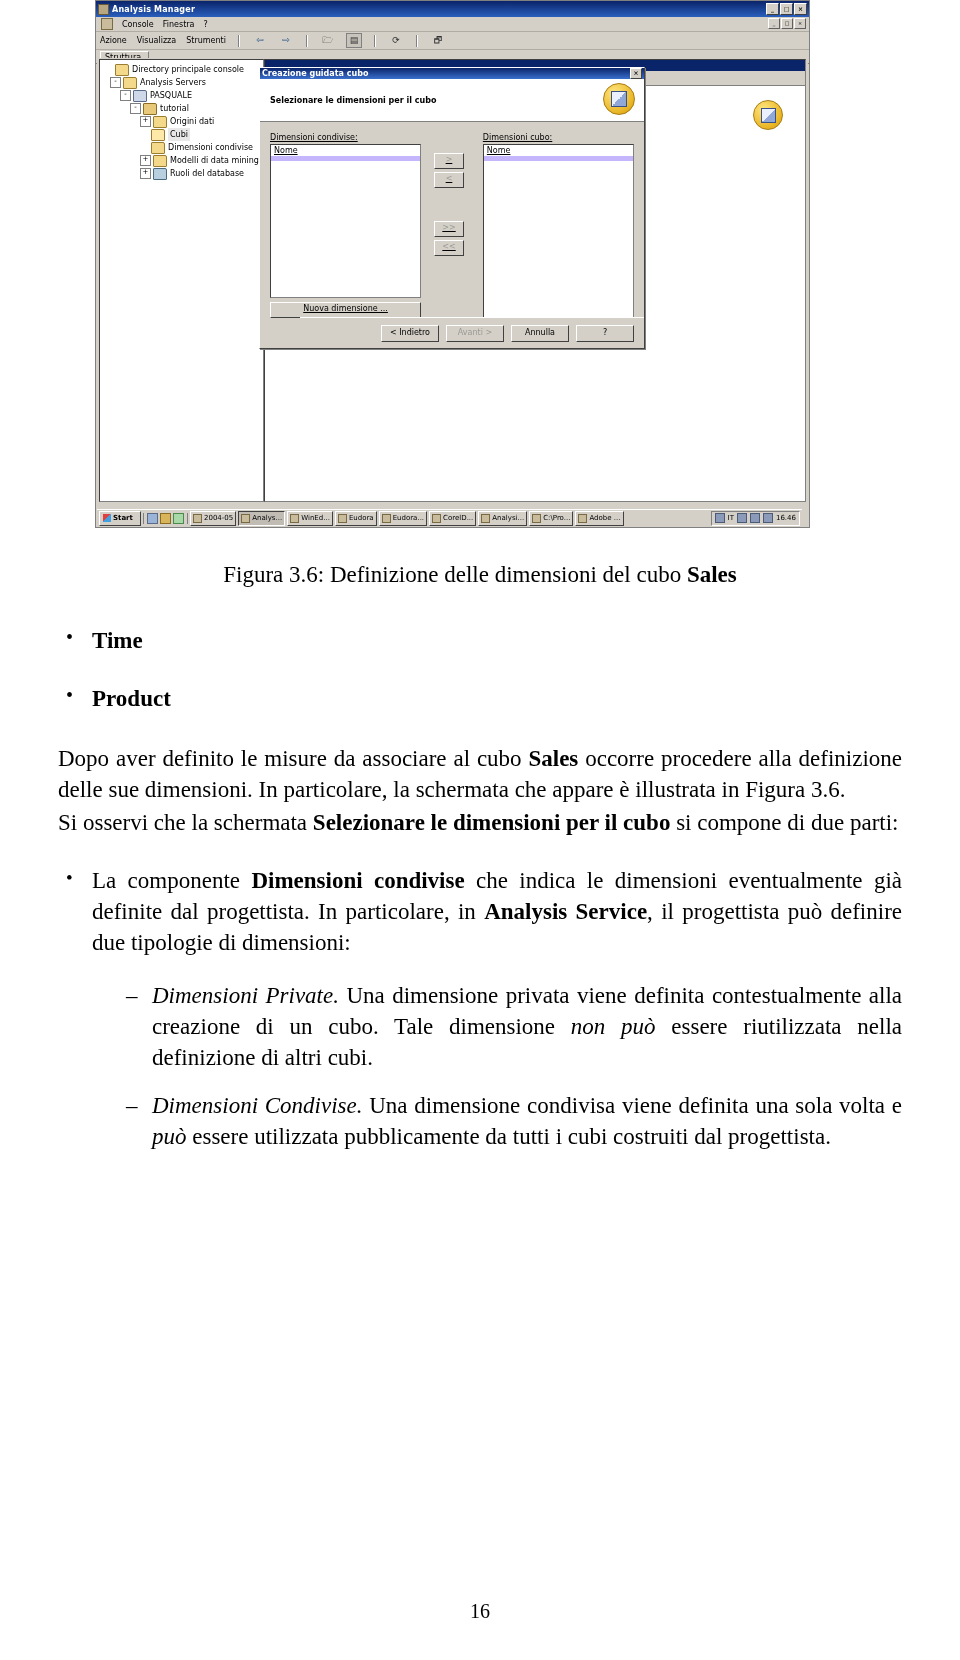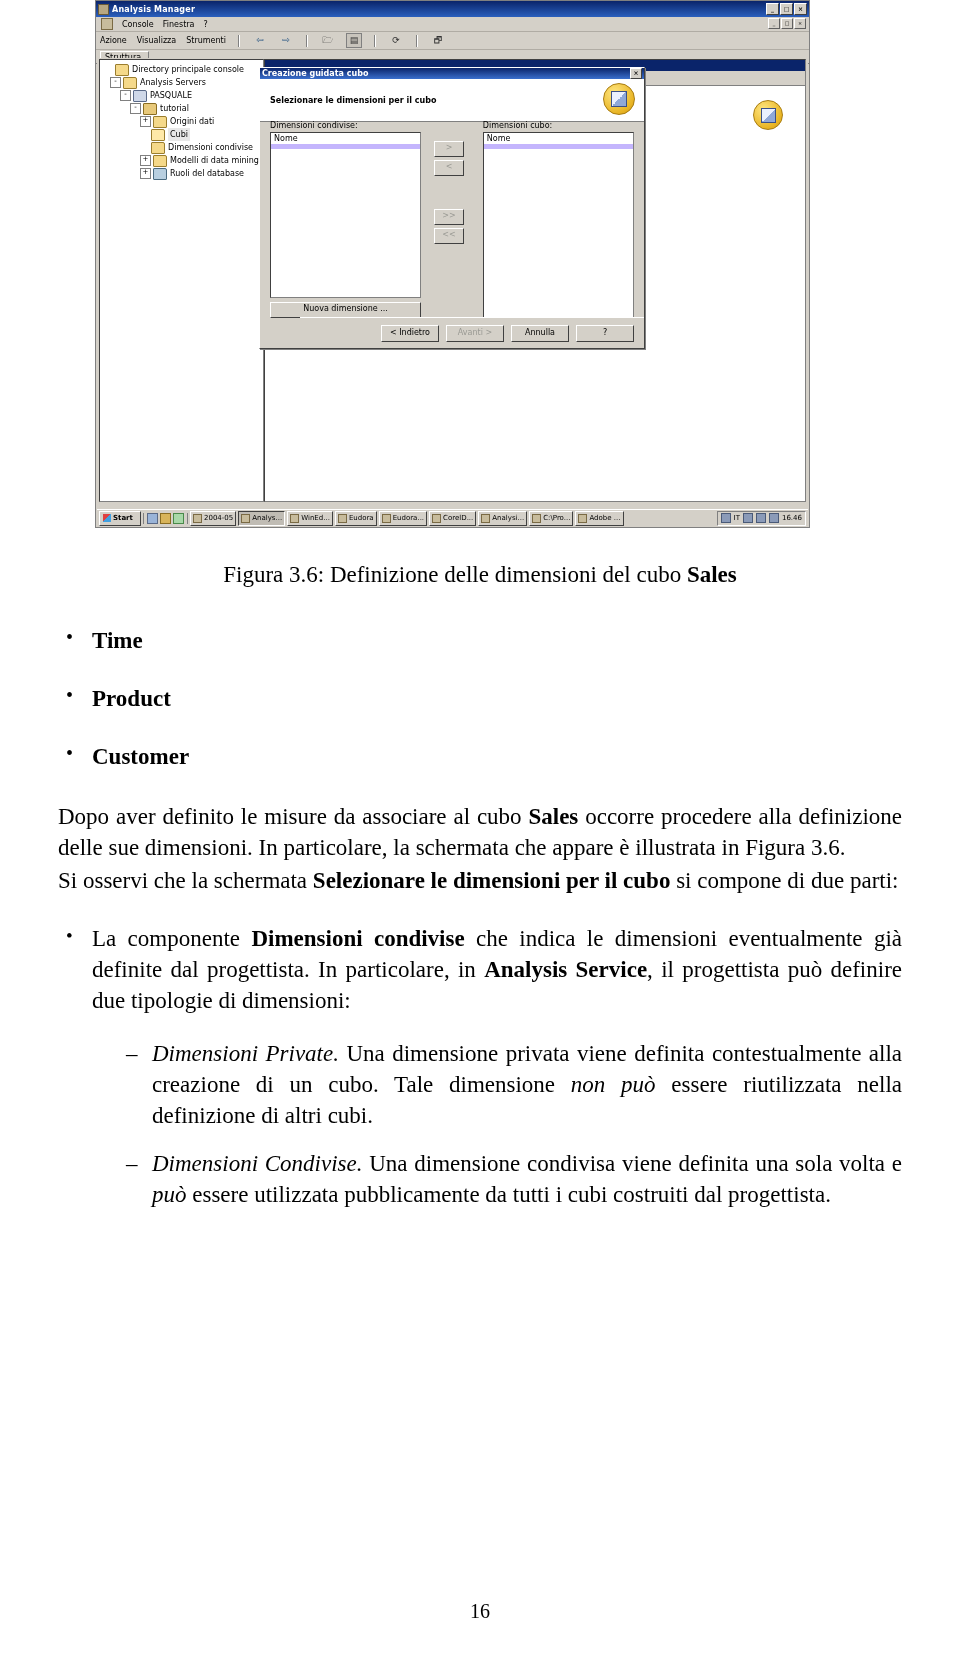--- a/index.html
+++ b/index.html
@@ -117,21 +117,21 @@
     height:42px; background:#fff; border-bottom:1px solid #808080;
     display:flex; align-items:center; padding:0 10px; position:relative;
   }
   .dlg-head .h-text { font-size:8px; font-weight:bold; }
   .dlg-head .h-logo {
     position:absolute; right:9px; top:4px; width:30px;height:30px;border-radius:50%;
     background:radial-gradient(circle at 35% 30%, #ffe680, #e8b424 70%, #c89010);
     border:1px solid #a87c10;display:flex;align-items:center;justify-content:center;
   }
   .dlg-head .h-logo .cube-glyph { width:14px;height:14px; }
-  .dlg-main { position:absolute; left:0; right:0; top:53px; bottom:30px; padding:0 10px 0 10px; }
+  .dlg-main { position:absolute; left:0; right:0; top:53px; bottom:30px; padding:12px 10px 0 10px;text-decoration:underline; }
   .cols { display:flex; height:100%; }
   .col { display:flex; flex-direction:column; }
   .col.left { width:152px; }
   .col.right { width:152px; margin-left:6px; }
   .col .clabel { font-size:8px; margin-bottom:2px; }
   .listbox {
     flex:1; background:#fff; border:1px solid #808080; border-top-color:#404040; border-left-color:#404040;
     display:flex; flex-direction:column;
   }
   .lb-header { font-size:8px; padding:1px 3px; border-bottom:5px solid #c4b5fd; background:#fff; }
@@ -154,21 +154,21 @@
   }
   .dbtn {
     width:56px;height:15px;background:#d4d0c8;
     border:1px solid #fff;border-right-color:#404040;border-bottom-color:#404040;
     font-size:8px;text-align:center;line-height:13px;
   }
   .dbtn.disabled { color:#9a9a94; }
 
   
   .taskbar {
-    position:absolute; left:1px; right:1px; bottom:1px; height:16px; background:#d4d0c8;
+    position:absolute; left:1px; right:7px; bottom:1px; height:16px; background:#d4d0c8;
     border-top:1px solid #fff; display:flex; align-items:center; padding:0 2px; gap:2px;
     font-family:"DejaVu Sans","Liberation Sans",sans-serif;
   }
   .start {
     height:13px; min-width:34px; background:#d4d0c8; border:1px solid #fff;
     border-right-color:#404040;border-bottom-color:#404040;
     font-size:7px; font-weight:bold; display:flex;align-items:center;gap:2px;padding:0 3px;
   }
   .start .flag { width:8px;height:8px;background:linear-gradient(135deg,#e04040 50%,#40a0e0 50%); }
   .qlaunch { display:flex; gap:2px; padding:0 3px; border-left:1px solid #808080;border-right:1px solid #808080; }
@@ -454,21 +454,20 @@
   </div>
 </div>
 
 <div class="doc">
 
   <div class="caption"><span>Figura 3.6: Definizione delle dimensioni del cubo </span><b>Sales</b></div>
 
   <ul class="blist">
     <li><span>Time</span></li>
     <li><span>Product</span></li>
-    <li><span>Customer</span></li>
   </ul>
 
 
   <p class="para"><span>Dopo aver definito le misure da associare al cubo </span><b>Sales</b><span> occorre procedere alla definizione delle sue dimensioni. In particolare, la schermata che appare è illustrata in Figura 3.6.</span></p>
 
   <p class="para"><span>Si osservi che la schermata </span><b>Selezionare le dimensioni per il cubo</b><span> si compone di due parti:</span></p>
 
   <ul class="sublist">
     <li>
       <span>La componente </span><b>Dimensioni condivise</b><span> che indica le dimensioni eventualmente già definite dal progettista. In particolare, in </span><b>Analysis Service</b><span>, il progettista può definire due tipologie di dimensioni:</span>

